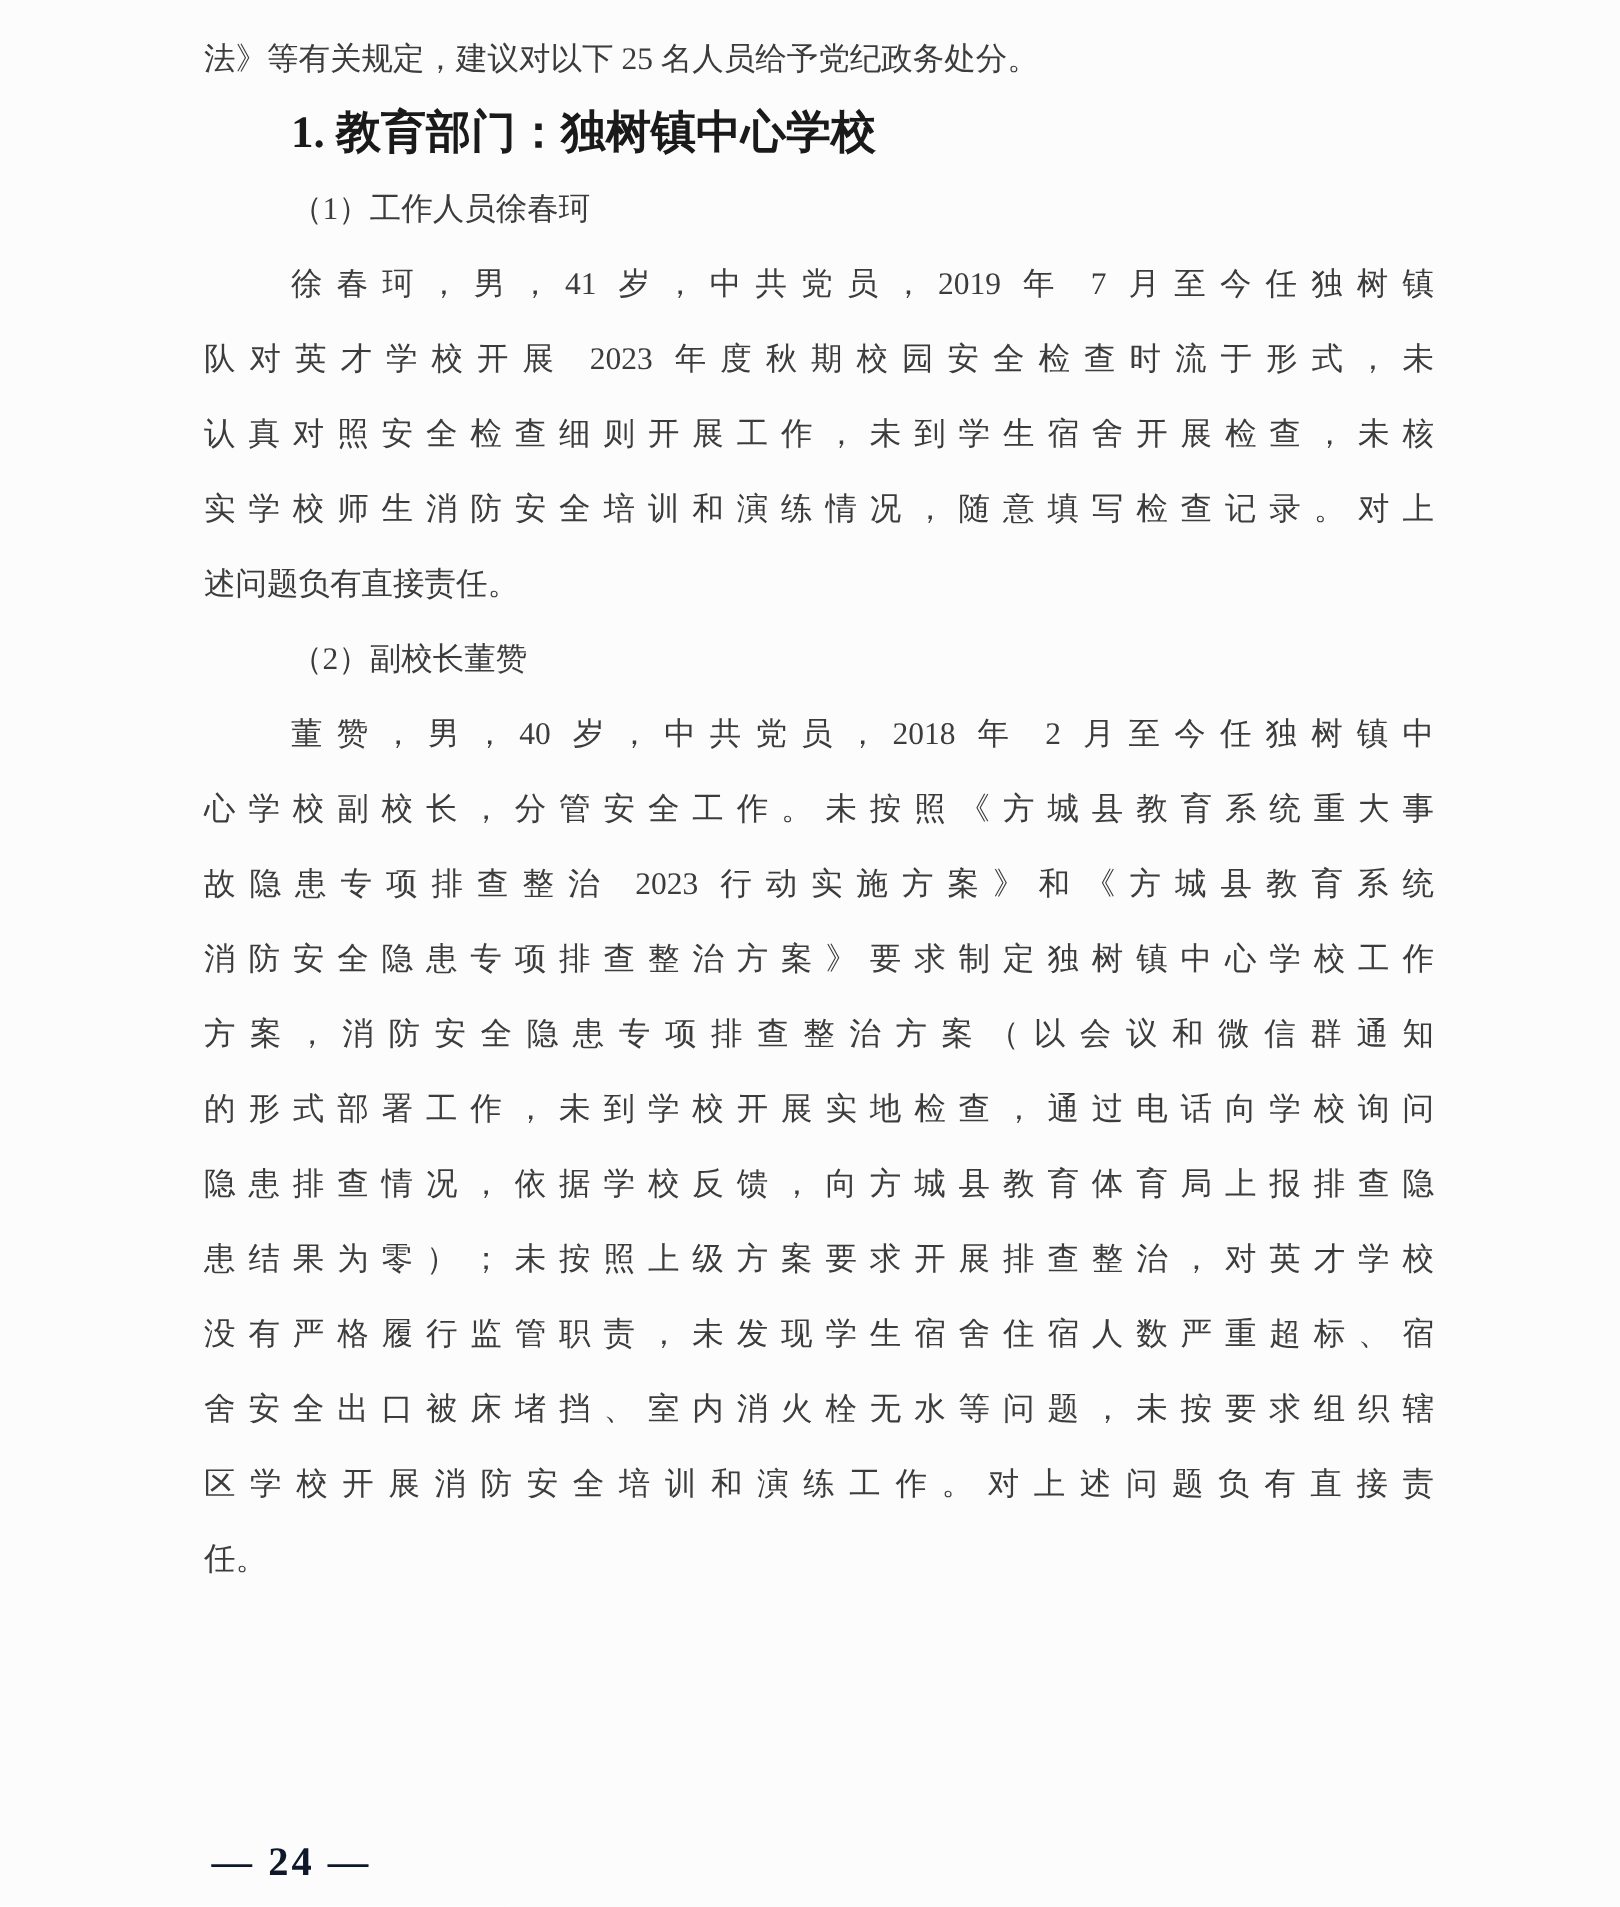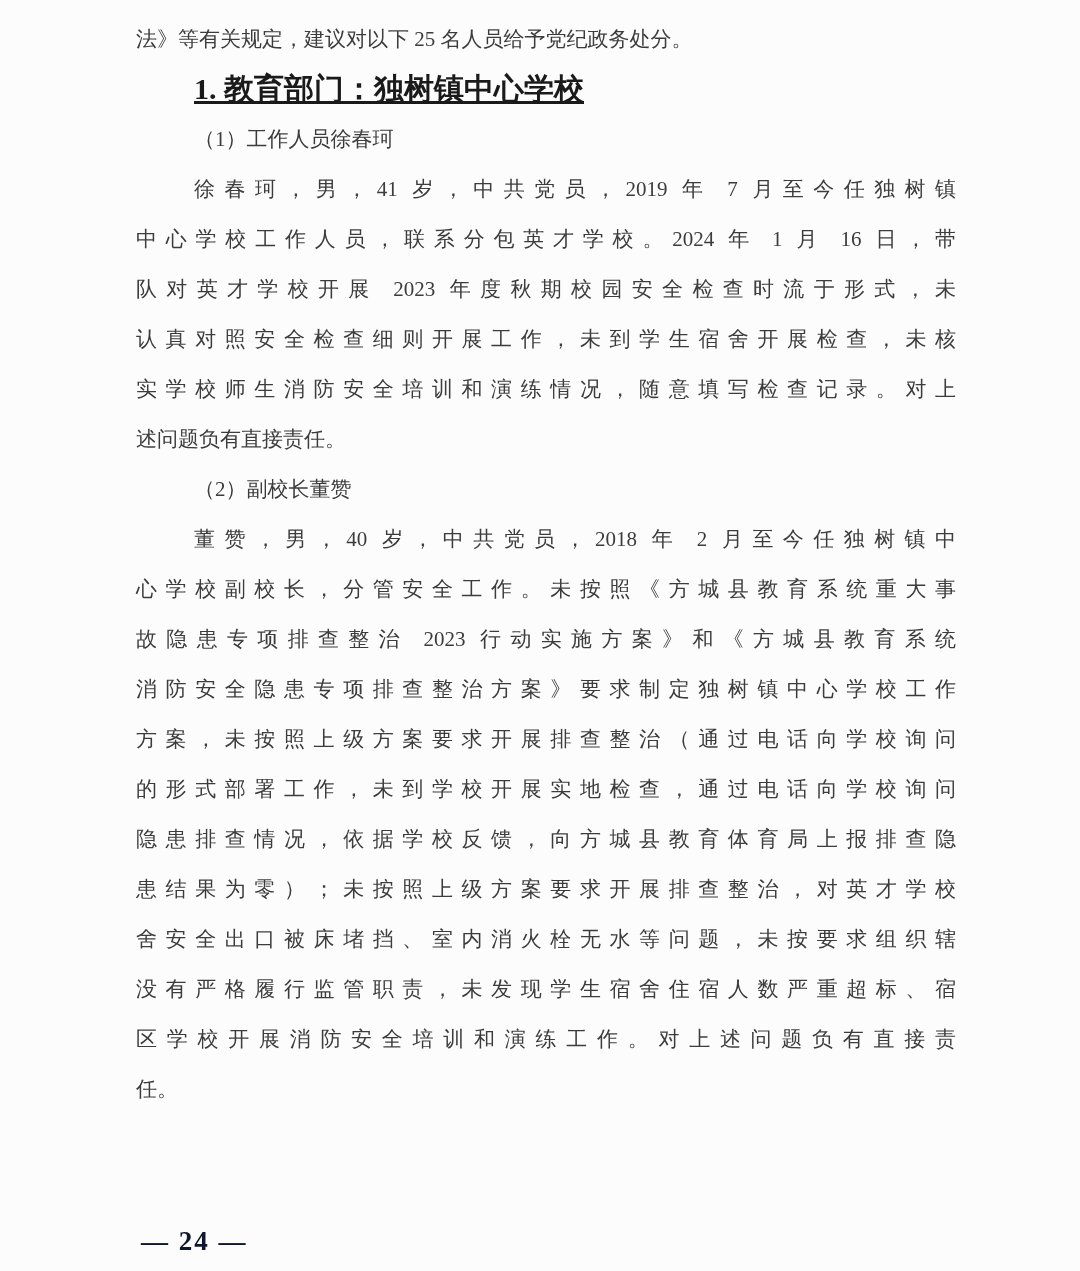--- a/index.html
+++ b/index.html
@@ -34,21 +34,20 @@
     text-align: justify;
     text-align-last: justify;
   }
   .line.indent {
     padding-left: 58px;
   }
   .line.heading {
     font-weight: bold;
     color: #1a1a1a;
     font-size: 30px;
-    text-decoration: underline;
   }
   .footer {
     position: absolute;
     left: 141px;
     top: 1224px;
     font-size: 27px;
     line-height: 34px;
     color: #0f172a;
     letter-spacing: 2px;
     font-family: "Liberation Serif", serif;
@@ -57,33 +56,32 @@
 </style>
 </head>
 <body>
 
 <div class="page">
   <div class="content" id="lines-container">
       <div class="line">法》等有关规定，建议对以下 25 名人员给予党纪政务处分。</div>
       <div class="line heading indent">1. 教育部门：独树镇中心学校</div>
       <div class="line indent">（1）工作人员徐春珂</div>
       <div class="line indent fill">徐春珂，男，41 岁，中共党员，2019 年 7 月至今任独树镇</div>
-      <div class="line fill">中心学校工作人员，联系分包英才学校。2024 年 1 月 16 日，带</div>
       <div class="line fill">队对英才学校开展 2023 年度秋期校园安全检查时流于形式，未</div>
       <div class="line fill">认真对照安全检查细则开展工作，未到学生宿舍开展检查，未核</div>
       <div class="line fill">实学校师生消防安全培训和演练情况，随意填写检查记录。对上</div>
       <div class="line">述问题负有直接责任。</div>
       <div class="line indent">（2）副校长董赞</div>
       <div class="line indent fill">董赞，男，40 岁，中共党员，2018 年 2 月至今任独树镇中</div>
       <div class="line fill">心学校副校长，分管安全工作。未按照《方城县教育系统重大事</div>
       <div class="line fill">故隐患专项排查整治 2023 行动实施方案》和《方城县教育系统</div>
       <div class="line fill">消防安全隐患专项排查整治方案》要求制定独树镇中心学校工作</div>
-      <div class="line fill">方案，未按照上级方案要求开展排查整治（通过电话向学校询问</div>
+      <div class="line fill">方案，消防安全隐患专项排查整治方案（以会议和微信群通知</div>
       <div class="line fill">的形式部署工作，未到学校开展实地检查，通过电话向学校询问</div>
       <div class="line fill">隐患排查情况，依据学校反馈，向方城县教育体育局上报排查隐</div>
       <div class="line fill">患结果为零）；未按照上级方案要求开展排查整治，对英才学校</div>
+      <div class="line fill">没有严格履行监管职责，未发现学生宿舍住宿人数严重超标、宿</div>
       <div class="line fill">舍安全出口被床堵挡、室内消火栓无水等问题，未按要求组织辖</div>
-      <div class="line fill">没有严格履行监管职责，未发现学生宿舍住宿人数严重超标、宿</div>
       <div class="line fill">区学校开展消防安全培训和演练工作。对上述问题负有直接责</div>
       <div class="line">任。</div>
     </div>
   <div class="footer">— 24 —</div>
 </div>
 
 </body></html>

